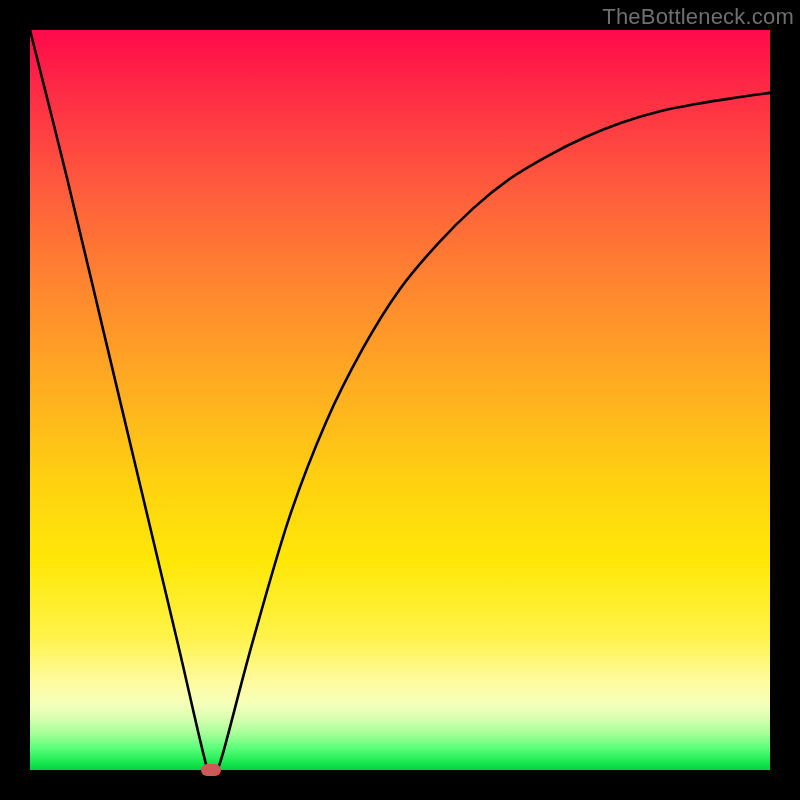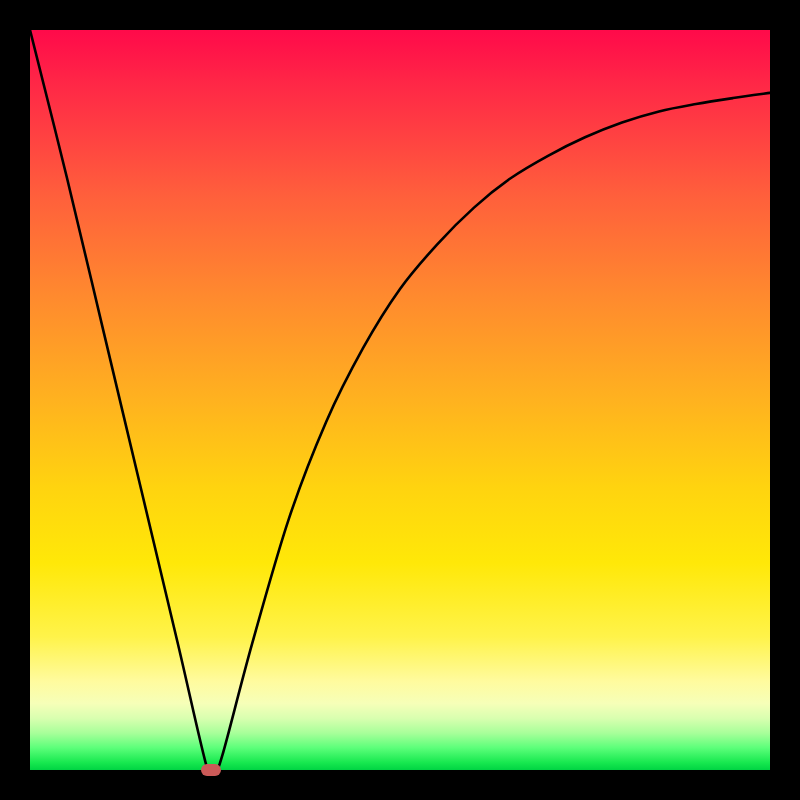--- a/index.html
+++ b/index.html
@@ -74,13 +74,14 @@
 
 <div class="frame">
 
   <div class="plot">
     <svg class="curve" viewBox="0 0 740 740" preserveAspectRatio="none">
       <path id="curve-path" d="M 0.00 0.00 C 6.17 24.67, 24.67 97.43, 37.00 148.00 C 49.33 198.57, 61.67 251.60, 74.00 303.40 C 86.33 355.20, 98.67 407.00, 111.00 458.80 C 123.33 510.60, 136.90 567.33, 148.00 614.20 C 159.10 661.07, 171.43 719.03, 177.60 740.00 C 183.77 760.97, 182.53 742.47, 185.00 740.00 C 187.47 737.53, 186.23 746.17, 192.40 725.20 C 198.57 704.23, 210.90 653.67, 222.00 614.20 C 233.10 574.73, 246.67 525.40, 259.00 488.40 C 271.33 451.40, 283.67 420.57, 296.00 392.20 C 308.33 363.83, 320.67 340.40, 333.00 318.20 C 345.33 296.00, 357.67 276.27, 370.00 259.00 C 382.33 241.73, 394.67 228.17, 407.00 214.60 C 419.33 201.03, 431.67 188.70, 444.00 177.60 C 456.33 166.50, 468.67 156.63, 481.00 148.00 C 493.33 139.37, 505.67 132.58, 518.00 125.80 C 530.33 119.02, 542.67 112.85, 555.00 107.30 C 567.33 101.75, 579.67 96.82, 592.00 92.50 C 604.33 88.18, 616.67 84.48, 629.00 81.40 C 641.33 78.32, 653.67 76.22, 666.00 74.00 C 678.33 71.78, 690.67 69.93, 703.00 68.08 C 715.33 66.23, 733.83 63.76, 740.00 62.90" fill="none" stroke="#000" stroke-width="2.6" stroke-linecap="round" stroke-linejoin="round"></path>
     </svg>
     <div id="dip" class="dip-marker" style="left: 181.3px; top: 740px; background: rgb(203, 90, 88);"></div>
   </div>
 
+  <div class="attribution">TheBottleneck.com</div>
 </div>
 
 </body></html>

